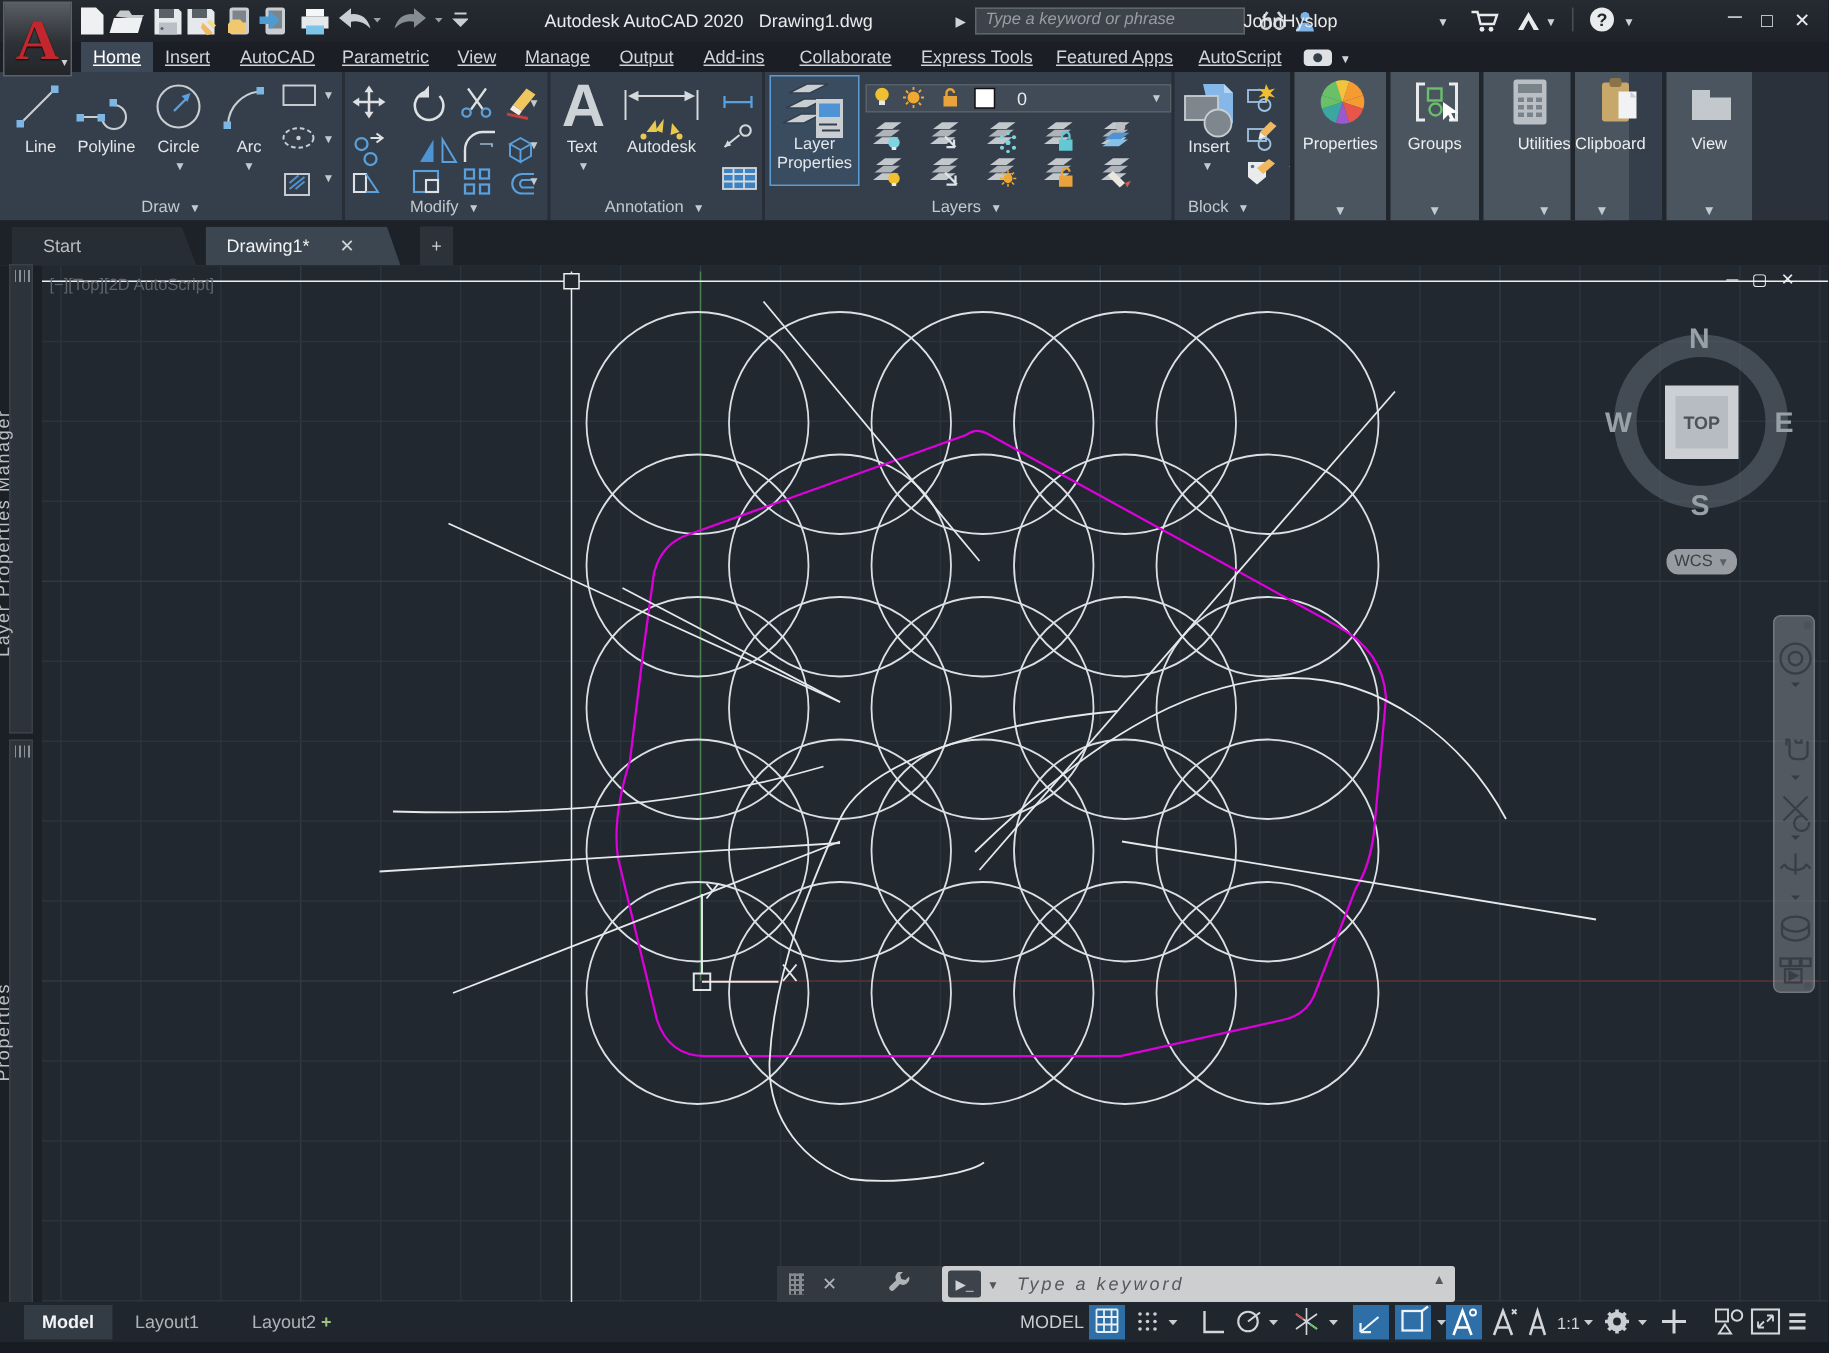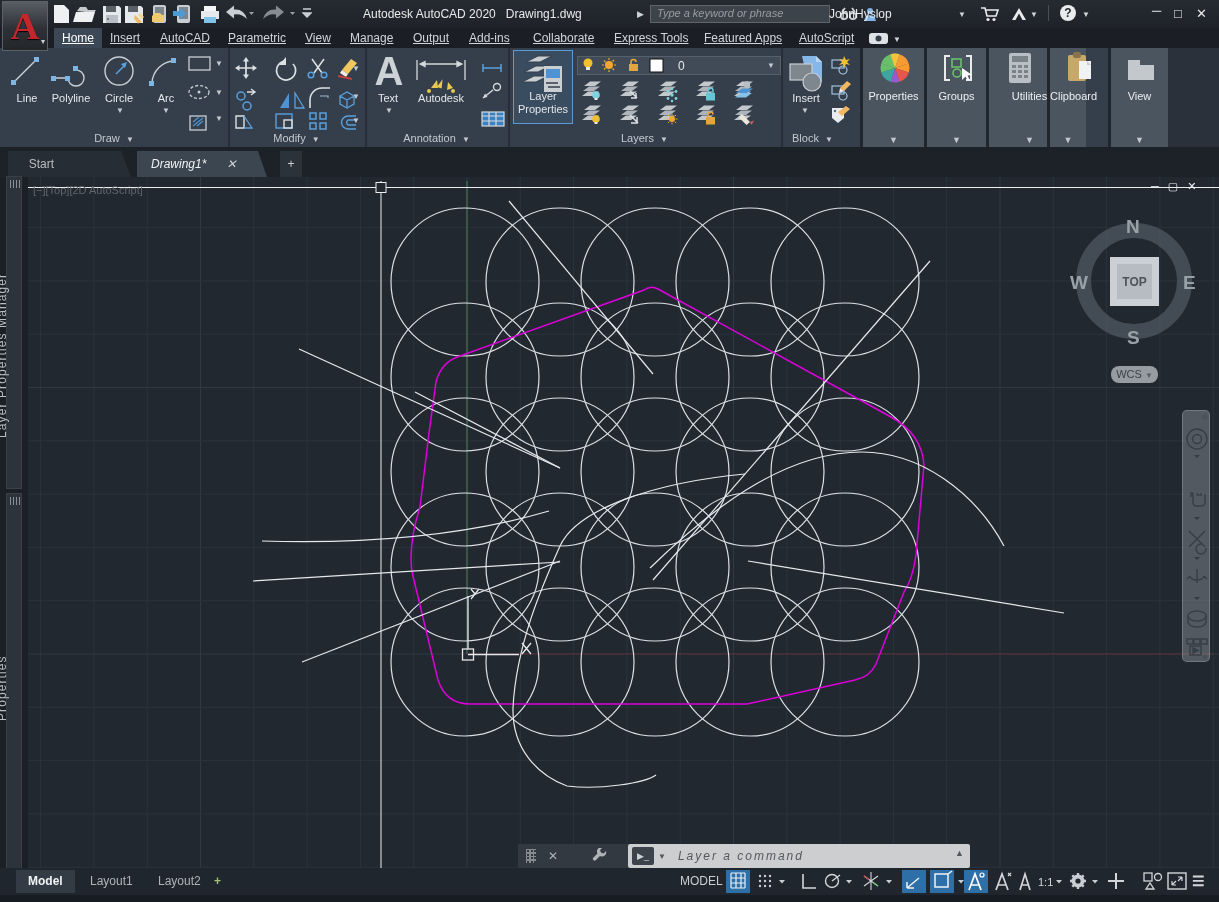--- a/index.html
+++ b/index.html
@@ -448,21 +448,21 @@
     <div class="collapsed" style="left:1108px;width:60px;">
       <svg class="abs" style="left:15px;top:6px" width="30" height="28" viewBox="0 0 30 28">
         <path d="M2 26 V6 h12 v5 h14 v15 z" fill="#c3c8cd"></path>
       </svg>
       <div class="nm">View</div>
         <div class="dn">▼</div>
     </div>
   </div>
   <div class="abs" id="filetabs">
     <div class="ftab" style="left:8px;width:123px;background:#262d34;color:#b8bdc2;clip-path:polygon(0 0,92% 0,100% 100%,0 100%);">&nbsp;&nbsp;Start</div>
-    <div class="ftab" style="left:137px;width:130px;background:#3c4650;color:#f0f2f4;clip-path:polygon(0 0,93% 0,100% 100%,0 100%);font-style:italic;">Drawing1*&nbsp;&nbsp;&nbsp;&nbsp;&nbsp;&nbsp;<span style="color:#cfd3d7;font-size:12px;">✕</span></div>
+    <div class="ftab" style="left:137px;width:130px;background:#3c4650;color:#f0f2f4;clip-path:polygon(0 0,93% 0,100% 100%,0 100%);">Drawing1*&nbsp;&nbsp;&nbsp;&nbsp;&nbsp;&nbsp;<span style="color:#cfd3d7;font-size:12px;">✕</span></div>
     <div class="ftab" style="left:280px;width:22px;background:#2b323a;color:#c9ced3;text-align:center;padding:0;">+</div>
   </div>
   <div class="abs" id="canvas">
     <div class="abs" style="left:0;top:0;width:1219px;height:2px;background:#333b45;"></div>
     <svg class="abs" style="left:0;top:0" width="1219" height="691" viewBox="0 0 1219 691">
       <rect x="0" y="0" width="1219" height="691" fill="#212830"></rect>
       <rect x="0" y="0" width="28" height="691" fill="#1a2026"></rect>
       <g id="grid" stroke="#2b333d" stroke-width="1">
           <line x1="40.6" y1="0" x2="40.6" y2="691" stroke="#2b333d"></line>
           <line x1="93.9" y1="0" x2="93.9" y2="691" stroke="#2b333d"></line>
@@ -617,29 +617,29 @@
     <div class="abs" id="cmdleft">
       <div style="width:10px;height:14px;margin-left:8px;background:repeating-linear-gradient(#9aa0a6 0 1.5px,transparent 1.5px 3.5px),repeating-linear-gradient(90deg,#9aa0a6 0 1.5px,transparent 1.5px 3.5px);opacity:.8"></div>
       <div style="margin-left:12px;font-size:12px;">✕</div>
       <svg style="margin-left:34px" width="16" height="16" viewBox="0 0 16 16">
           <path d="M14 3 a4.2 4.2 0 0 1 -6 5 L4 12 a1.8 1.8 0 0 1 -2.6 -2.6 L5.5 5.5 a4.2 4.2 0 0 1 5 -6 l-2.4 2.4 l0.8 2.7 l2.7 0.8 z" fill="#aeb3b8"></path>
         </svg>
     </div>
     <div class="abs" id="cmdbox">
       <div style="margin-left:4px;width:22px;height:18px;background:#3c434b;border-radius:2px;color:#cfd3d6;font-size:9px;text-align:center;line-height:18px;">▶_</div>
       <div style="margin-left:4px;font-size:8px;color:#555;">▼</div>
-      <div style="margin-left:12px;font-style:italic;letter-spacing:2px;">Layer a command</div>
+      <div style="margin-left:12px;font-style:italic;letter-spacing:2px;">Type a keyword</div>
       <div style="position:absolute;right:6px;top:4px;font-size:9px;color:#55595e;">▲</div>
     </div>
   </div>
 
   <div class="abs" id="statusrow">
     <div class="stab" style="left:16px;background:#333b44;color:#f2f4f6;font-weight:bold;">Model</div>
     <div class="stab" style="left:78px;">Layout1</div>
-    <div class="stab" style="left:146px;text-align:center;">Layout2</div>
+    <div class="stab" style="left:156px;text-align:center;">Layout2</div>
     <div class="stab" style="left:206px;color:#9fc27c;font-weight:bold;padding:0 8px;">+</div>
     <div class="abs" style="left:680px;top:6px;font-size:12px;color:#c8cdd2;">MODEL</div>
     <svg class="abs" style="left:726px;top:0" width="493" height="27" viewBox="0 0 493 27">
 
       <rect x="0" y="2" width="24" height="23" fill="#2f6fa8"></rect>
       <g stroke="#e8f0f6" stroke-width="1.2">
           <path d="M5 7 h14 M5 12 h14 M5 17 h14 M5 22 h14 M5 7 v15 M10 7 v15 M15 7 v15 M19 7 v15" transform="translate(0,-2)"></path>
         </g>
 
       <g fill="#c9ced3">

